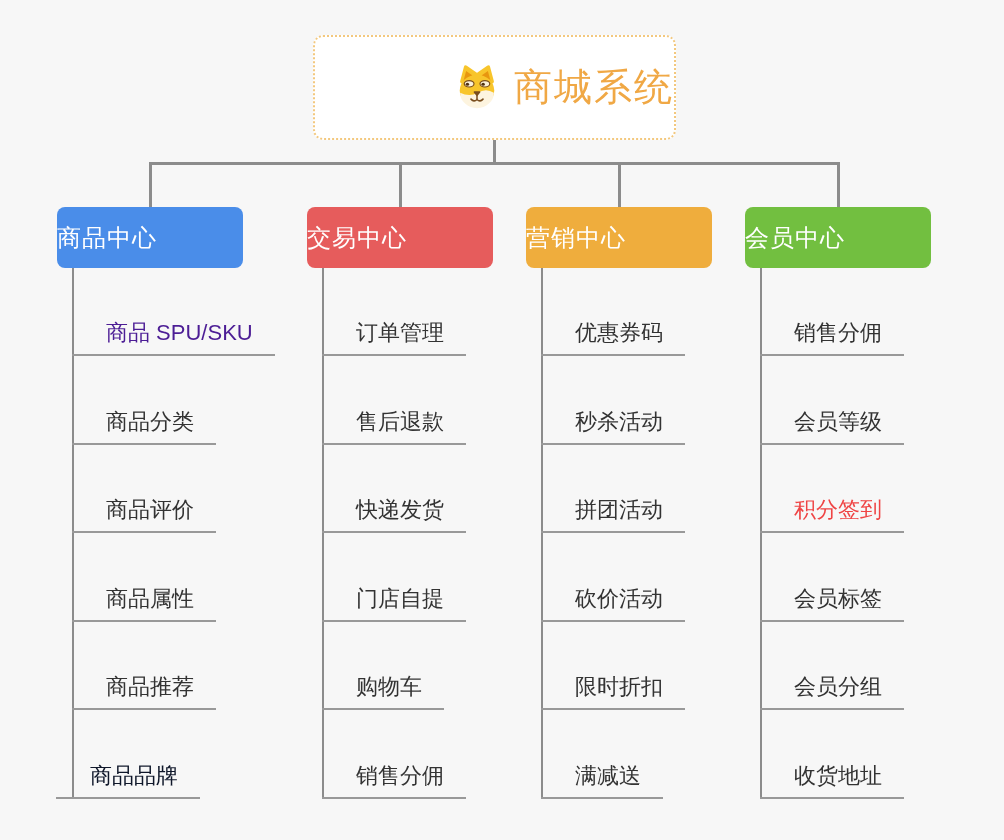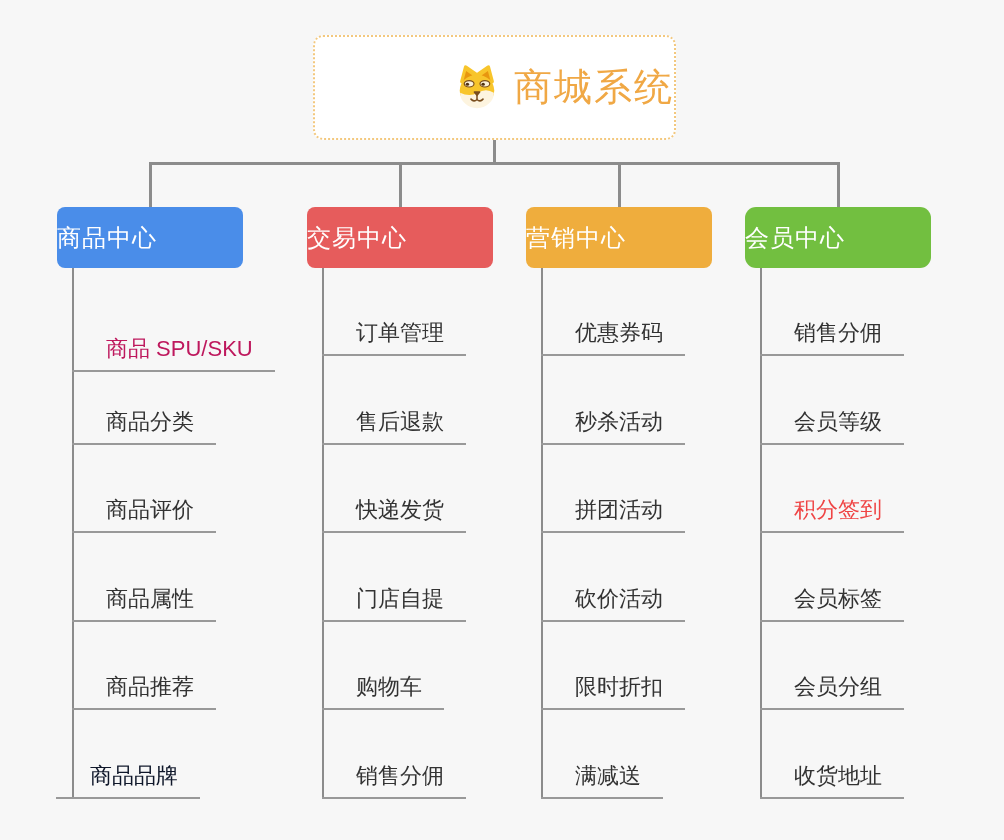--- a/index.html
+++ b/index.html
@@ -53,21 +53,21 @@
     </span>
     <span class="root-title" id="rootTitle" style="color: rgb(240, 168, 69);">商城系统</span>
   </div>
 
   <div id="branches">
       <div class="line" style="left: 148.5px; top: 162px; width: 3px; height: 45px; background: rgb(140, 140, 140);"></div>
       <div class="branch-box" style="left: 57px; background: rgb(74, 141, 233);">
         <span>商品中心</span>
       </div>
       <div class="trunk" style="left: 72px; top: 268px; height: 530px; background: rgb(140, 140, 140);"></div>
-      <div class="leaf" style="left: 72px; top: 325px; border-bottom-color: rgb(153, 153, 153); color: #be185d;">
+      <div class="leaf" style="left: 72px; top: 309px; border-bottom-color: rgb(153, 153, 153); color: #4c1d95;">
         <span>商品 SPU/SKU</span>
       </div>
       <div class="leaf" style="left: 72px; top: 398px; border-bottom-color: rgb(153, 153, 153); color: rgb(51, 51, 51);">
         <span>商品分类</span>
       </div>
       <div class="leaf" style="left: 72px; top: 486px; border-bottom-color: rgb(153, 153, 153); color: rgb(51, 51, 51);">
         <span>商品评价</span>
       </div>
       <div class="leaf" style="left: 72px; top: 575px; border-bottom-color: rgb(153, 153, 153); color: rgb(51, 51, 51);">
         <span>商品属性</span>
@@ -118,21 +118,21 @@
       <div class="leaf" style="left: 541px; top: 575px; border-bottom-color: rgb(153, 153, 153); color: rgb(51, 51, 51);">
         <span>砍价活动</span>
       </div>
       <div class="leaf" style="left: 541px; top: 663px; border-bottom-color: rgb(153, 153, 153); color: rgb(51, 51, 51);">
         <span>限时折扣</span>
       </div>
       <div class="leaf" style="left: 541px; top: 752px; border-bottom-color: rgb(153, 153, 153); color: rgb(51, 51, 51);">
         <span>满减送</span>
       </div>
       <div class="line" style="left: 836.5px; top: 162px; width: 3px; height: 45px; background: rgb(140, 140, 140);"></div>
-      <div class="branch-box" style="left: 745px; background: rgb(114, 191, 64); border-radius: 11px;">
+      <div class="branch-box" style="left: 745px; background: rgb(114, 191, 64);">
         <span>会员中心</span>
       </div>
       <div class="trunk" style="left: 760px; top: 268px; height: 530px; background: rgb(140, 140, 140);"></div>
       <div class="leaf" style="left: 760px; top: 309px; border-bottom-color: rgb(153, 153, 153); color: rgb(51, 51, 51);">
         <span>销售分佣</span>
       </div>
       <div class="leaf" style="left: 760px; top: 398px; border-bottom-color: rgb(153, 153, 153); color: rgb(51, 51, 51);">
         <span>会员等级</span>
       </div>
       <div class="leaf" style="left: 760px; top: 486px; border-bottom-color: rgb(153, 153, 153); color: #ef4444;">

